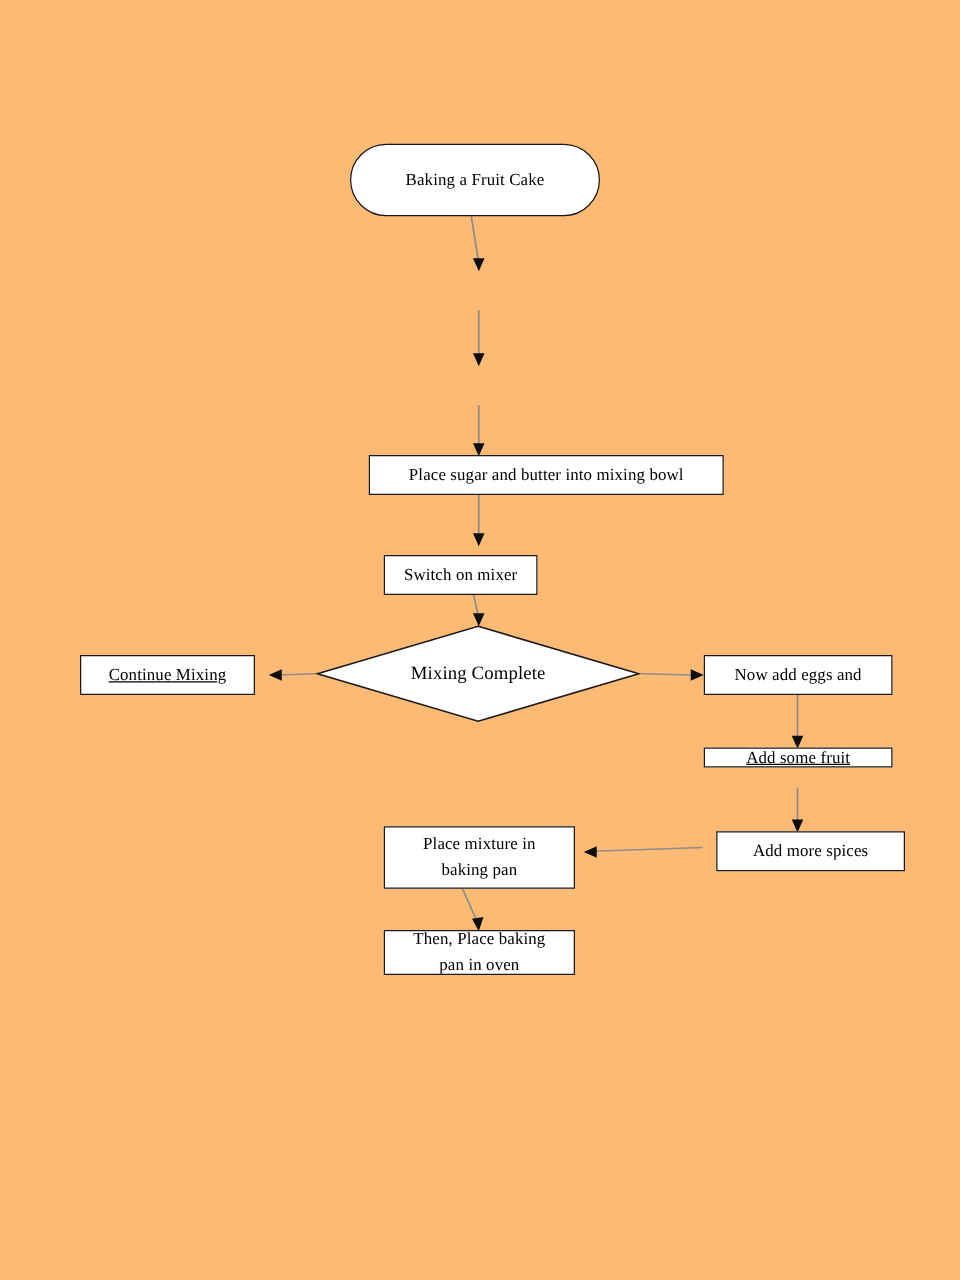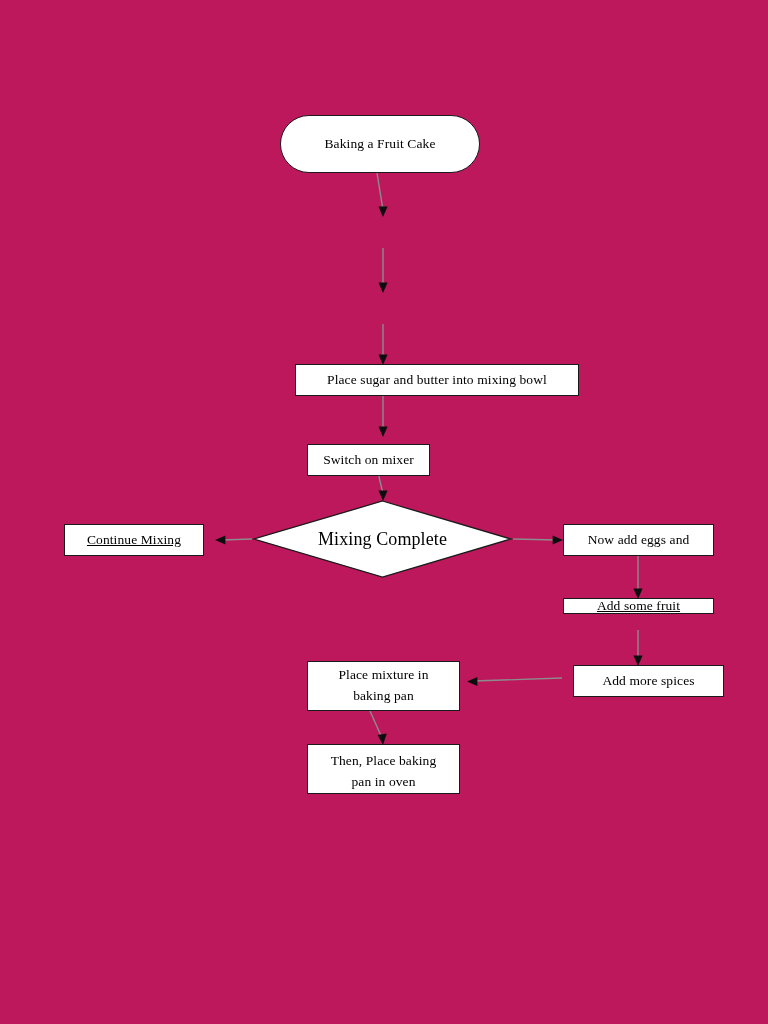--- a/index.html
+++ b/index.html
@@ -4,21 +4,21 @@
 <style>
   html, body {
     margin: 0;
     padding: 0;
     background: #ffffff;
   }
   #page {
     position: relative;
     width: 768px;
     height: 1024px;
-    background: #be185d;
+    background: #fdba74;
     overflow: hidden;
     font-family: "Liberation Serif", "DejaVu Serif", serif;
   }
   .node {
     position: absolute;
     box-sizing: border-box;
     border: 1px solid #1a1a1a;
     background: #ffffff;
     color: #000000;
     display: flex;
@@ -41,21 +41,21 @@
   }
   .diamond-wrap svg {
     position: absolute;
     left: 0;
     top: 0;
     overflow: visible;
   }
   .diamond-label {
     position: relative;
     z-index: 2;
-    font-size: 18px;
+    font-size: 15px;
     color: #000;
     text-align: center;
     letter-spacing: 0.1px;
   }
   #edges {
     position: absolute;
     left: 0;
     top: 0;
     width: 768px;
     height: 1024px;
@@ -169,18 +169,18 @@
 
   <div class="node" style="left:563px; top:665px; width:151px; height:32px;margin-left:10px;">
     <span>Add more spices</span>
   </div>
 
   <div class="node" style="left:307px; top:661px; width:153px; height:50px;">
     <span>Place mixture in
 baking pan</span>
   </div>
 
-  <div class="node" style="left:307px; top:744px; width:153px; height:50px;align-items:flex-end;">
+  <div class="node" style="left:307px; top:744px; width:153px; height:36px;">
     <span>Then, Place baking
 pan in oven</span>
   </div>
 
 </div>
 
 </body></html>

